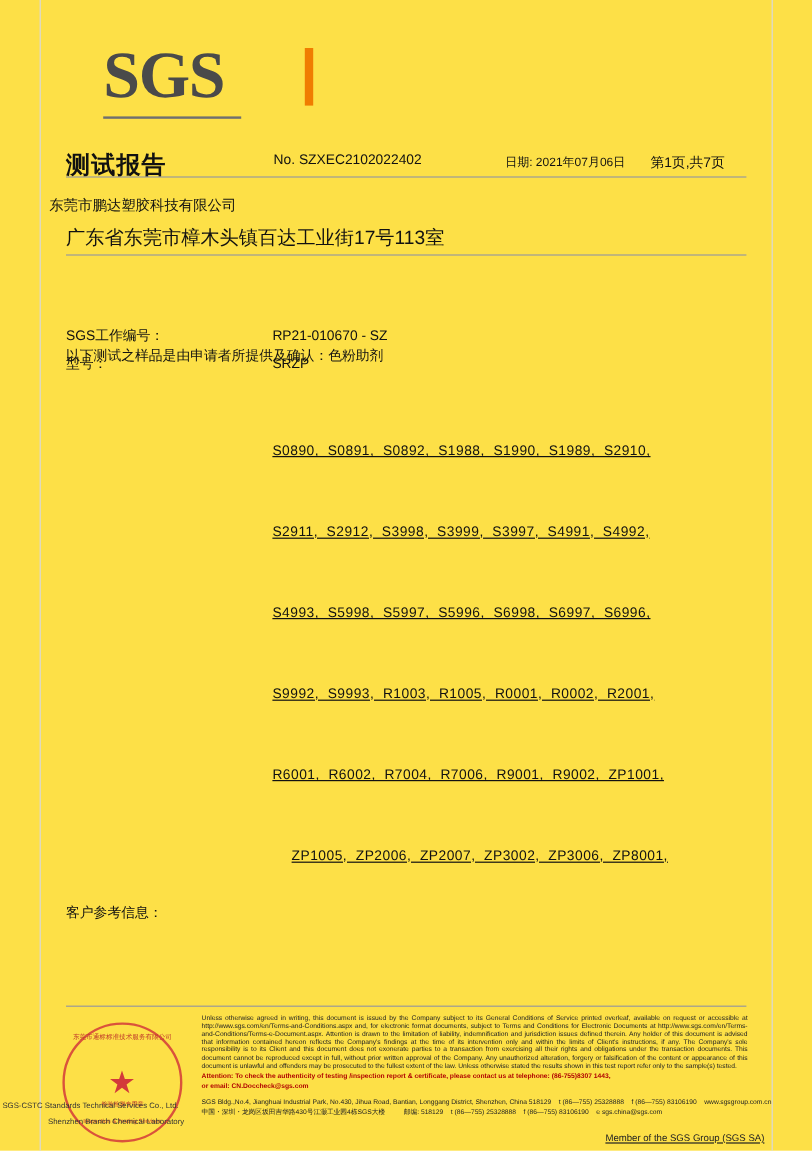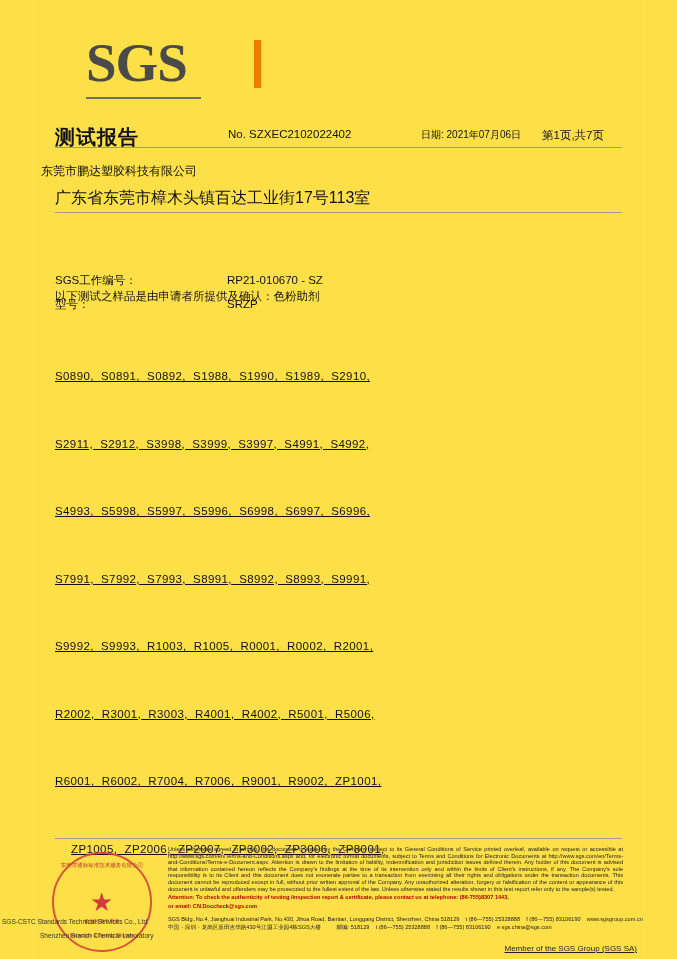--- a/index.html
+++ b/index.html
@@ -286,27 +286,26 @@
       <div class="field-label">SGS工作编号：</div>
       <div class="field-value">RP21-010670 - SZ</div>
     </div>
 
     <div class="field-row">
       <div class="field-label">型号：</div>
       <div class="field-value">SRZP</div>
     </div>
 
     <div class="field-row">
+      <div class="field-label">客户参考信息：</div>
       <div class="field-value cust-ref-lines">
         <div>S0890,  S0891,  S0892,  S1988,  S1990,  S1989,  S2910,</div>
         <div>S2911,  S2912,  S3998,  S3999,  S3997,  S4991,  S4992,</div>
         <div>S4993,  S5998,  S5997,  S5996,  S6998,  S6997,  S6996,</div>
-        <div>S7991,  S7992,  S7993,  S8991,  S8992,  S8993,  S9991,</div>
         <div>S9992,  S9993,  R1003,  R1005,  R0001,  R0002,  R2001,</div>
-        <div>R2002,  R3001,  R3003,  R4001,  R4002,  R5001,  R5006,</div>
         <div>R6001,  R6002,  R7004,  R7006,  R9001,  R9002,  ZP1001,</div>
         <div class="indent-line">ZP1005,  ZP2006,  ZP2007,  ZP3002,  ZP3006,  ZP8001,</div>
       </div>
     </div>
 
   </div>
 
   <div class="footer-rule"></div>
 
   <div class="seal">

